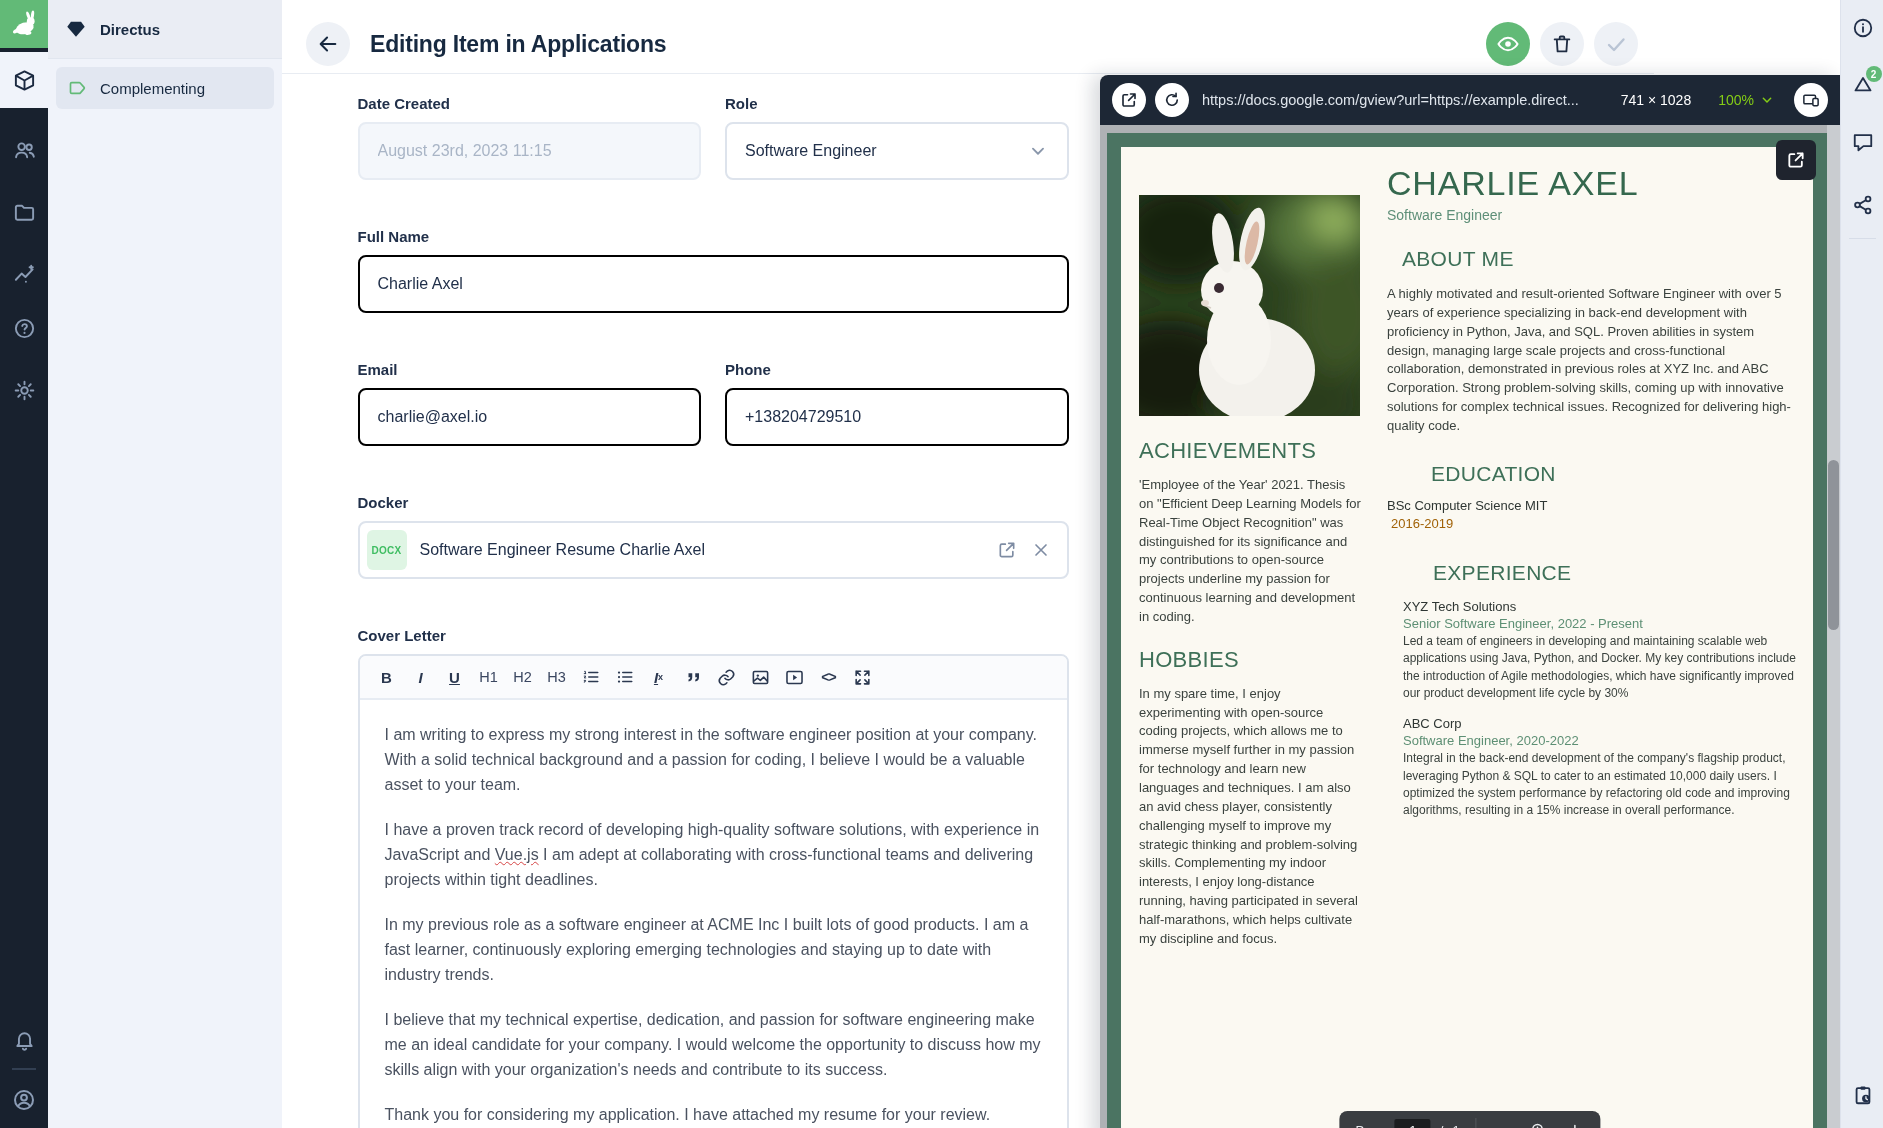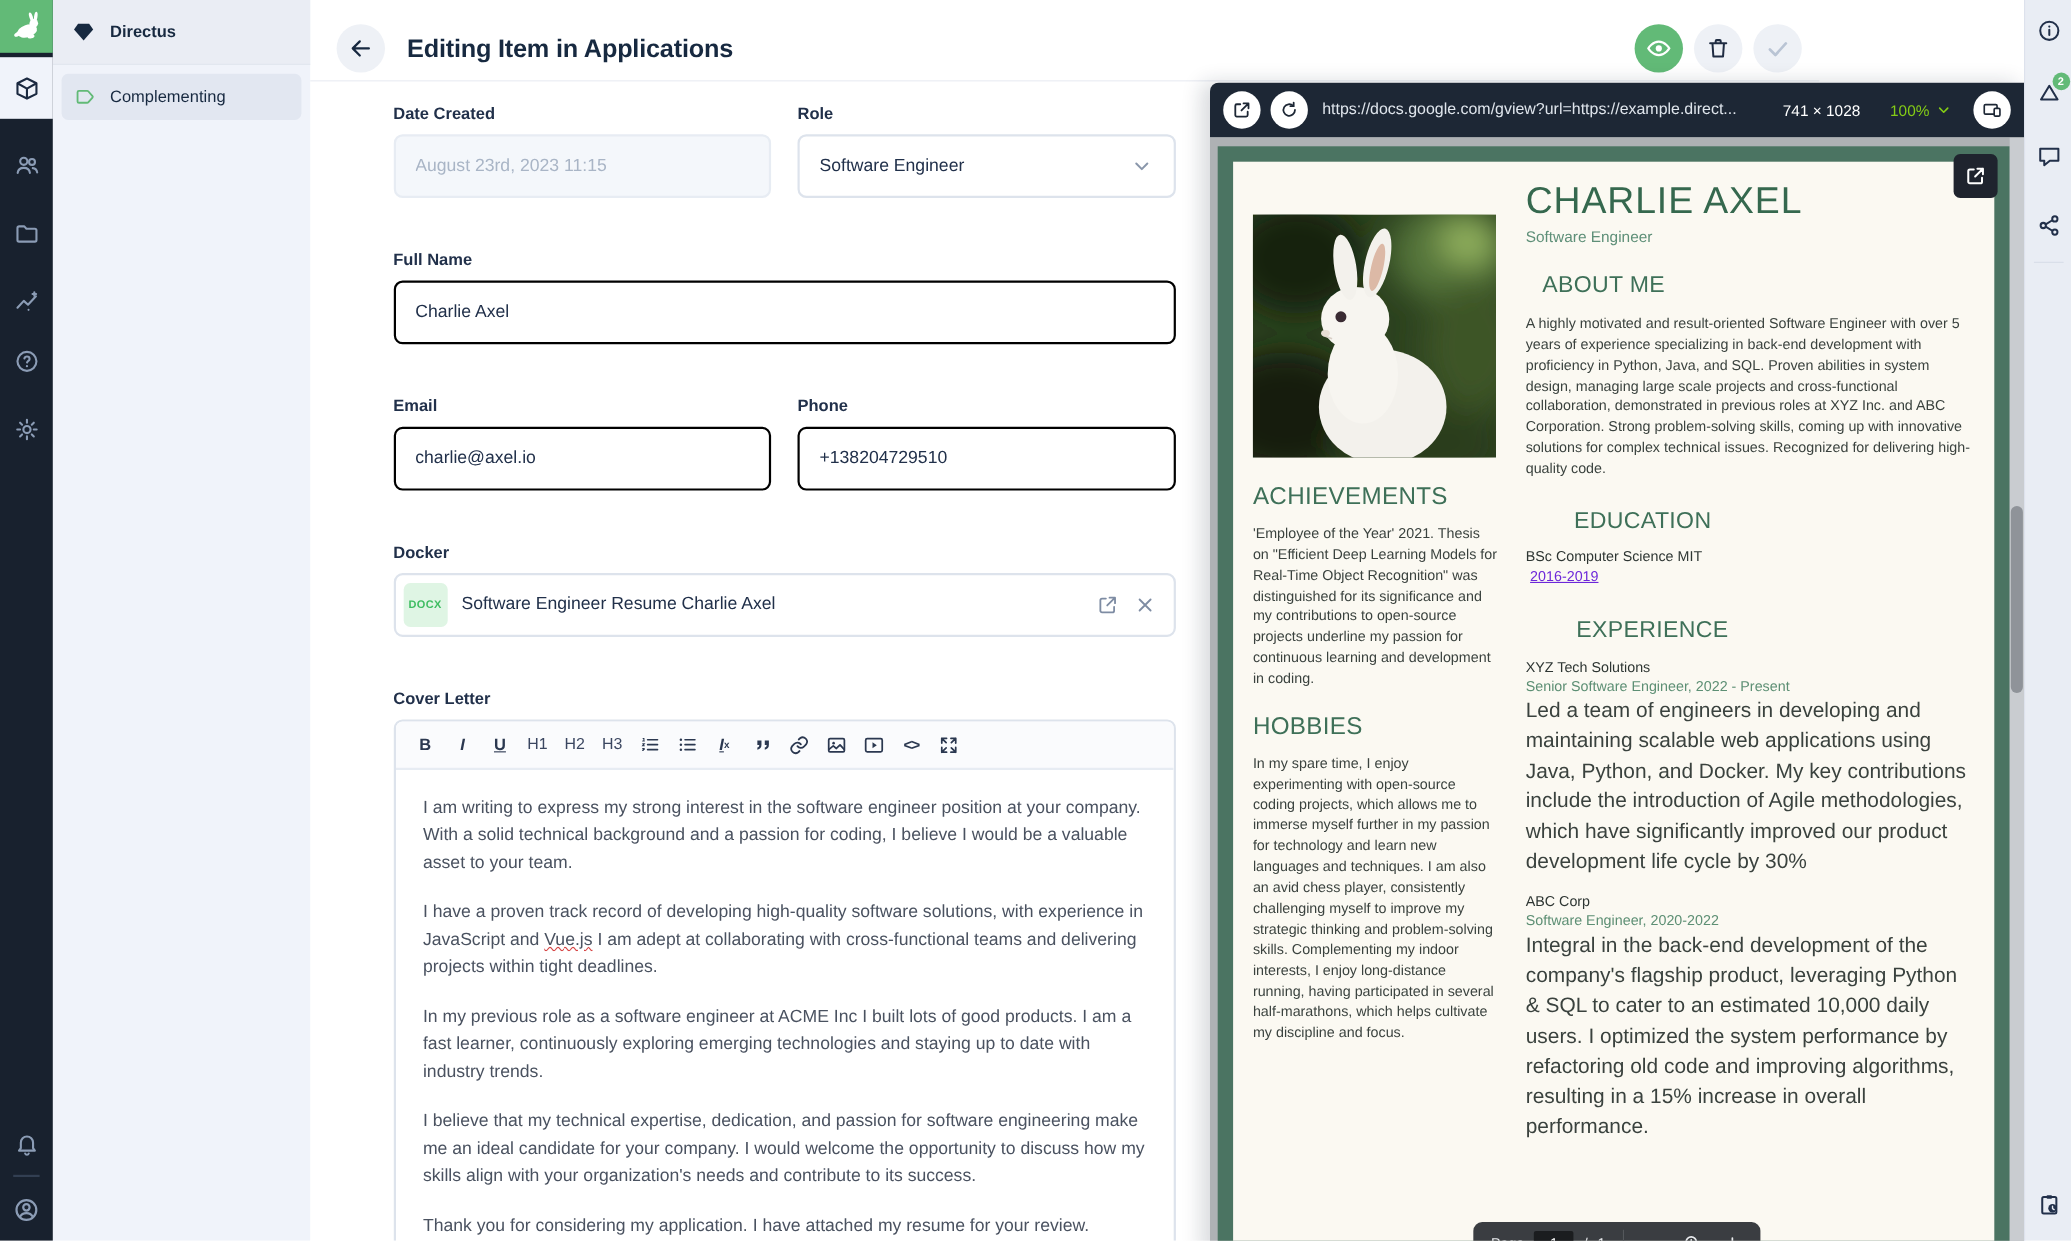--- a/index.html
+++ b/index.html
@@ -88,25 +88,25 @@
   .doc-body { font-size:13px; line-height:1.45; color:#3a423e; margin-top:12px; }
 
   .doc-right { flex:1; padding-left:26px; padding-right:6px; }
   .doc-name { font-size:34px; color:#35684e; letter-spacing:0.8px; font-weight:400; }
   .doc-role { font-size:14px; color:#5e8f78; margin-top:4px; }
   .doc-h { font-size:21px; color:#3e7058; font-weight:400; letter-spacing:0.3px; }
   .h-about { margin-top:24px; padding-left:15px; }
   .h-edu { margin-top:26px; padding-left:44px; }
   .h-exp { margin-top:30px; padding-left:46px; }
   .edu-degree { font-size:13px; color:#2e3633; margin-top:12px; }
-  .green-line { font-size:13px; color:#6d28d9; margin-top:3px; padding-left:4px;text-decoration:underline; }
-  .job { margin-top:14px; }
+  .green-line { font-size:13px; color:#a16207; margin-top:3px; padding-left:4px; }
+  .job { margin-top:14px;margin-left:16px; }
   .job-company { font-size:13px; color:#2e3633; }
   .job-role { font-size:13px; color:#5d8f74; margin-top:2px; }
-  .job-desc { font-size:19px; line-height:1.45; color:#3a423e; margin-top:2px; }
+  .job-desc { font-size:12px; line-height:1.45; color:#3a423e; margin-top:2px; }
 
   .popout-btn { position:absolute; top:15px; right:24px; width:40px; height:40px; background:#1f242e; border:none; border-radius:6px; display:flex; align-items:center; justify-content:center; color:#fff; cursor:pointer; }
   .vscroll { position:absolute; right:0; top:0; width:13px; height:100%; background:#c9ccd0; cursor:pointer; }
   .vthumb { position:absolute; right:1px; top:335px; width:11px; height:170px; background:#8f9399; border-radius:6px; cursor:grab; }
 
   .pager { position:absolute; bottom:-5px; left:50%; transform:translateX(-50%); height:38px; background:#3a3d41; border-radius:8px; display:flex; align-items:center; color:#e8eaed; font-size:13px; }
   .pager-left { display:flex; align-items:center; gap:9px; padding:0 16px; }
   .page-input { width:36px; height:23px; background:#1b1d1f; border:none; color:#fff; text-align:center; font-size:13px; border-radius:2px; font-family:inherit; }
   .pager-divider { width:1px; height:24px; background:#55585c; }
   .pager-right { display:flex; align-items:center; padding:0 8px; }

